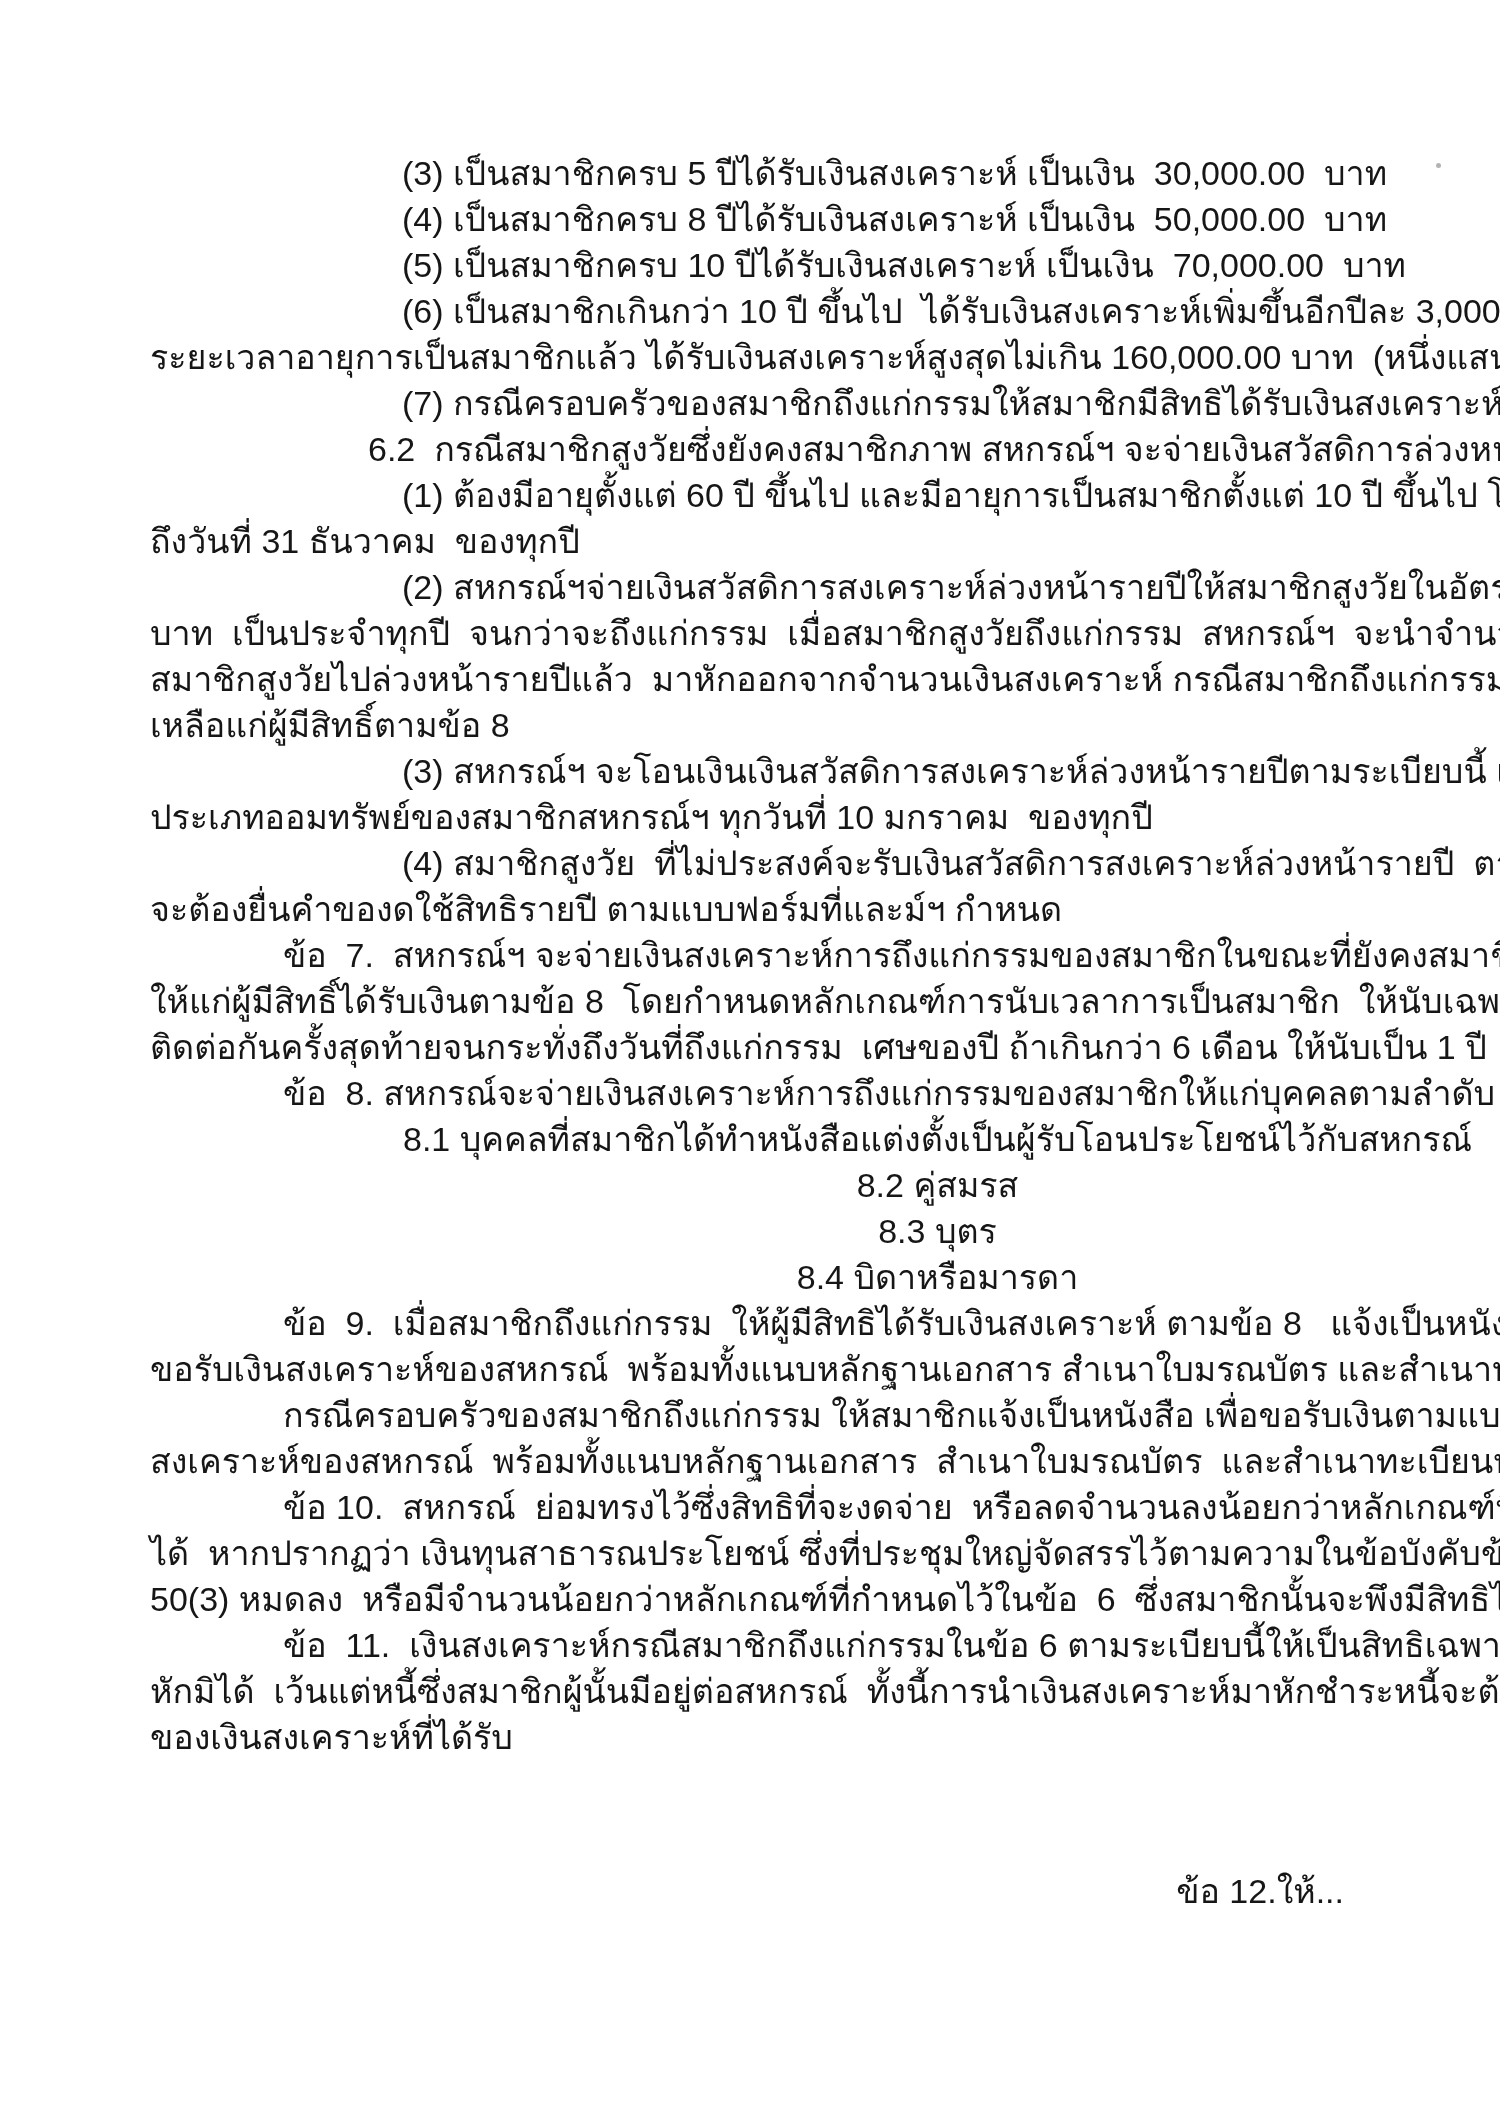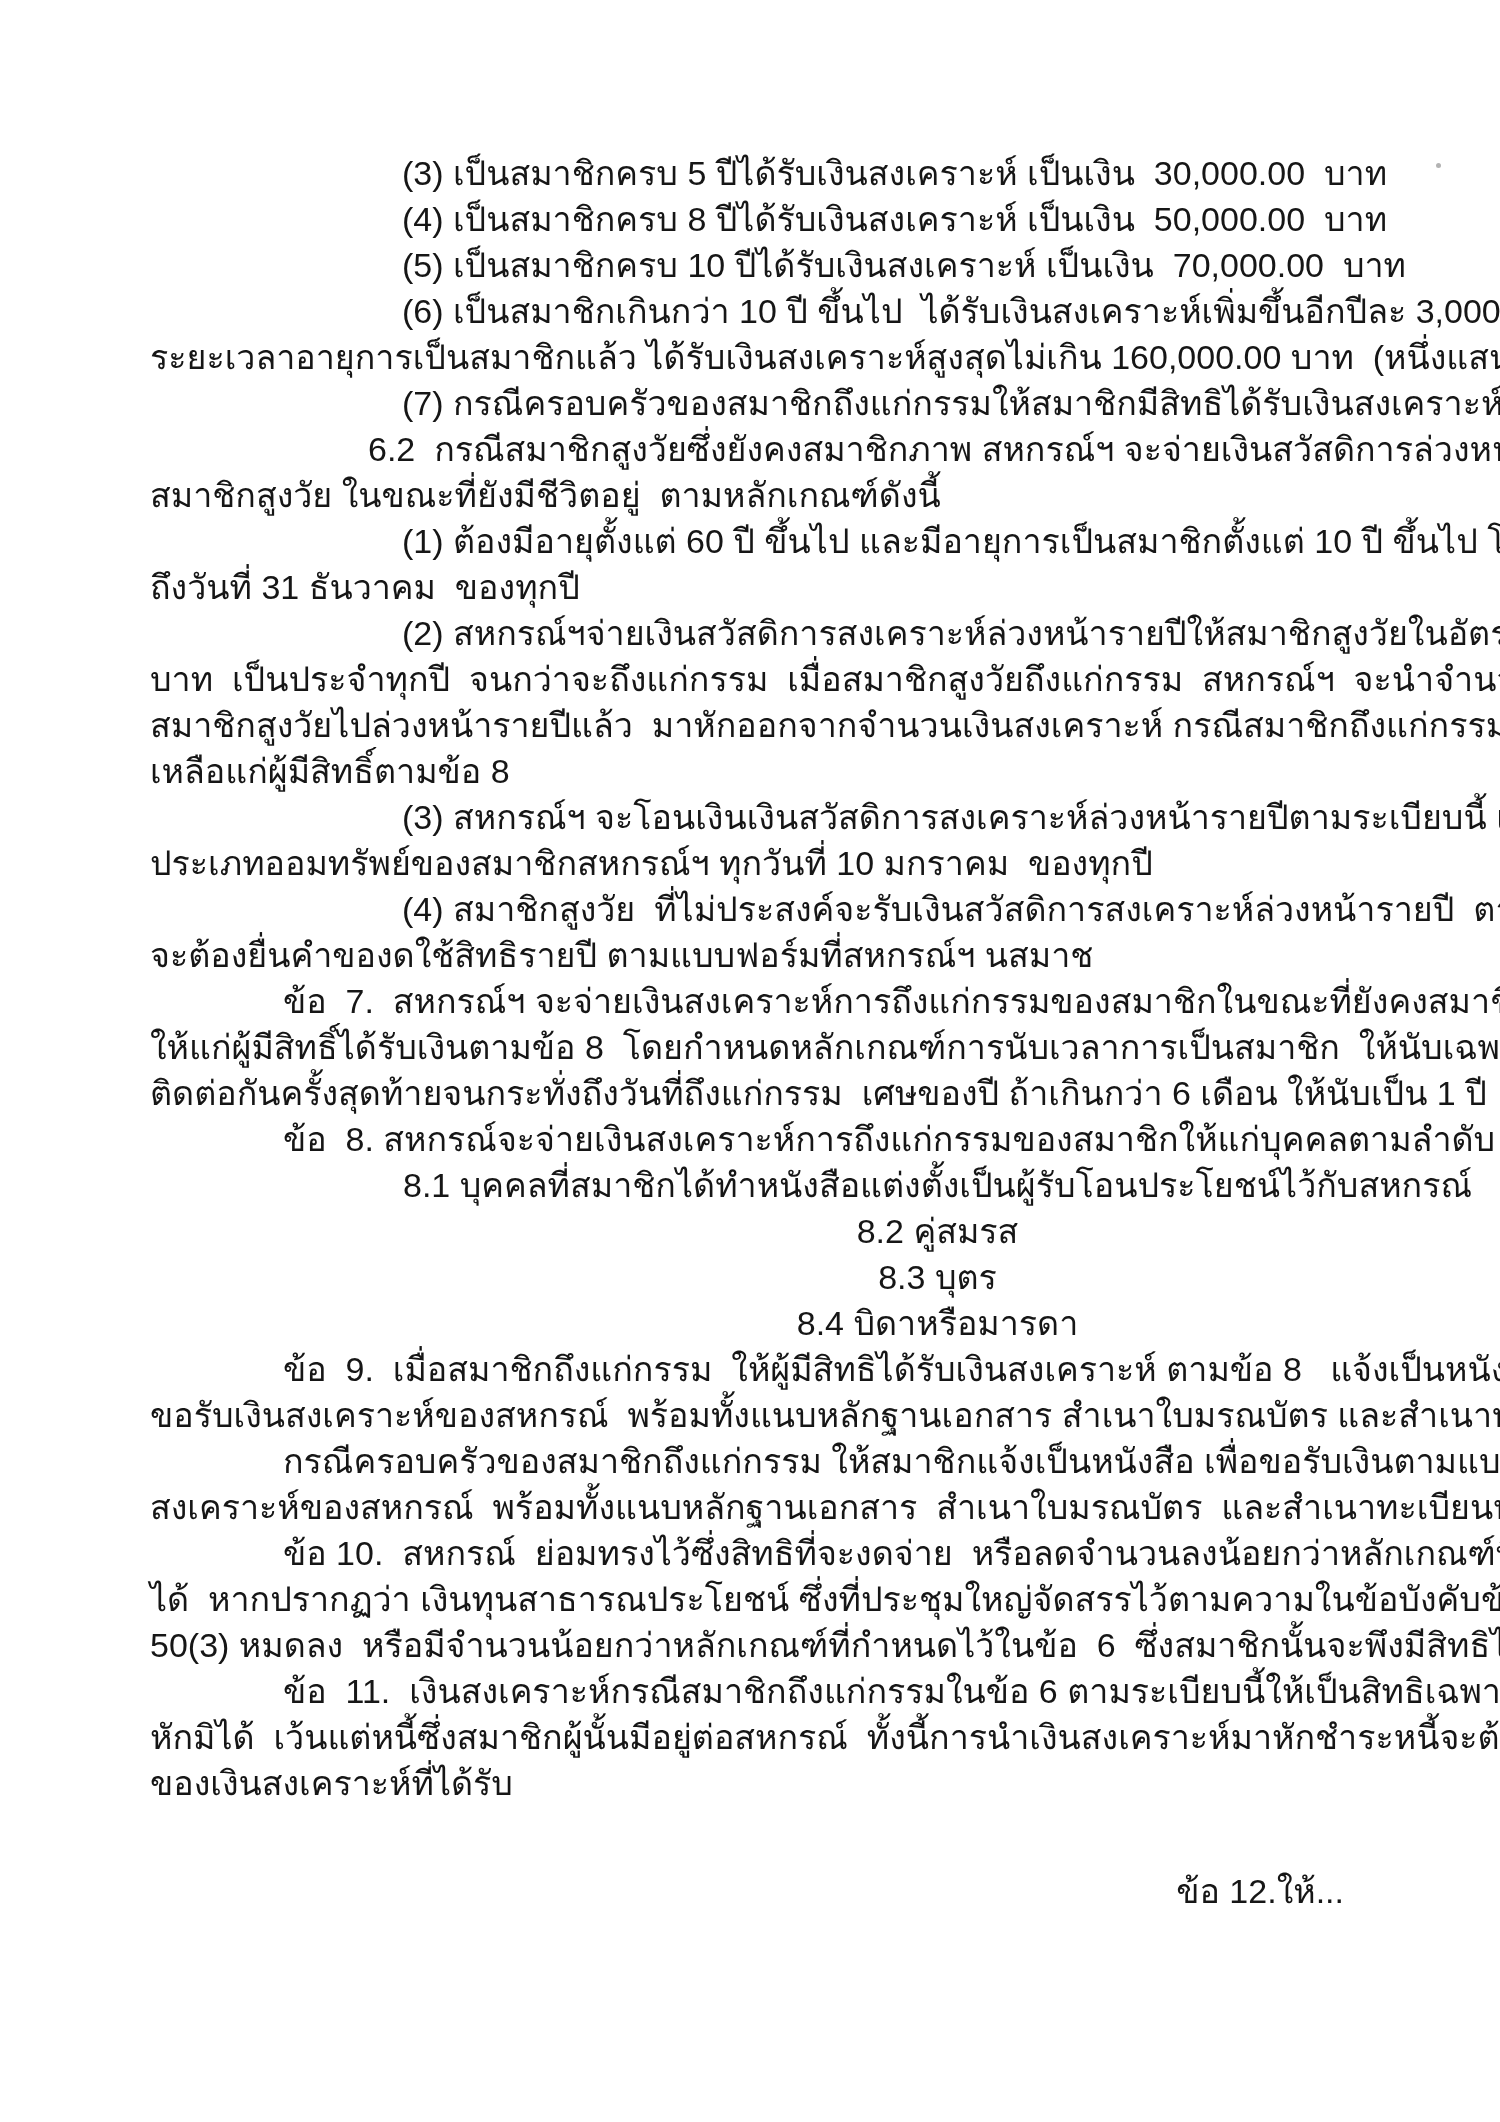--- a/index.html
+++ b/index.html
@@ -57,31 +57,30 @@
 
 <div class="page">
   <div class="lines" id="doc-lines">
       <div class="line item"><span class="col1">(3) เป็นสมาชิกครบ 5 ปี</span><span class="col2">ได้รับเงินสงเคราะห์ เป็นเงิน  30,000.00  บาท</span></div>
       <div class="line item"><span class="col1">(4) เป็นสมาชิกครบ 8 ปี</span><span class="col2">ได้รับเงินสงเคราะห์ เป็นเงิน  50,000.00  บาท</span></div>
       <div class="line item"><span class="col1">(5) เป็นสมาชิกครบ 10 ปี</span><span class="col2">ได้รับเงินสงเคราะห์ เป็นเงิน  70,000.00  บาท</span></div>
       <div class="line item">(6) เป็นสมาชิกเกินกว่า 10 ปี ขึ้นไป  ได้รับเงินสงเคราะห์เพิ่มขึ้นอีกปีละ 3,000.00 บาท แต่เมื่อรวม</div>
       <div class="line flush">ระยะเวลาอายุการเป็นสมาชิกแล้ว ได้รับเงินสงเคราะห์สูงสุดไม่เกิน 160,000.00 บาท  (หนึ่งแสนหกหมื่นบาทถ้วน)</div>
       <div class="line item">(7) กรณีครอบครัวของสมาชิกถึงแก่กรรมให้สมาชิกมีสิทธิได้รับเงินสงเคราะห์  ศพละ 1,000.00 บาท</div>
       <div class="line sub62">6.2  กรณีสมาชิกสูงวัยซึ่งยังคงสมาชิกภาพ สหกรณ์ฯ จะจ่ายเงินสวัสดิการล่วงหน้ารายปี  ให้</div>
-      <div class="line flush">สมาชิกสูงวัย ในขณะที่ยังมีชีวิตอยู่  ตามหลักเกณฑ์ดังนี้</div>
       <div class="line item">(1) ต้องมีอายุตั้งแต่ 60 ปี ขึ้นไป และมีอายุการเป็นสมาชิกตั้งแต่ 10 ปี ขึ้นไป โดยนับอายุสมาชิก</div>
       <div class="line flush">ถึงวันที่ 31 ธันวาคม  ของทุกปี</div>
       <div class="line item">(2) สหกรณ์ฯจ่ายเงินสวัสดิการสงเคราะห์ล่วงหน้ารายปีให้สมาชิกสูงวัยในอัตราปีละ 1,000.00</div>
       <div class="line flush">บาท  เป็นประจำทุกปี  จนกว่าจะถึงแก่กรรม  เมื่อสมาชิกสูงวัยถึงแก่กรรม  สหกรณ์ฯ  จะนำจำนวนเงินที่ได้จ่ายให้แก่</div>
       <div class="line flush">สมาชิกสูงวัยไปล่วงหน้ารายปีแล้ว  มาหักออกจากจำนวนเงินสงเคราะห์ กรณีสมาชิกถึงแก่กรรม  และจ่ายส่วนที่</div>
       <div class="line flush">เหลือแก่ผู้มีสิทธิ์ตามข้อ 8</div>
       <div class="line item">(3) สหกรณ์ฯ จะโอนเงินเงินสวัสดิการสงเคราะห์ล่วงหน้ารายปีตามระเบียบนี้ เข้าบัญชีเงินฝาก</div>
       <div class="line flush">ประเภทออมทรัพย์ของสมาชิกสหกรณ์ฯ ทุกวันที่ 10 มกราคม  ของทุกปี</div>
       <div class="line item">(4) สมาชิกสูงวัย  ที่ไม่ประสงค์จะรับเงินสวัสดิการสงเคราะห์ล่วงหน้ารายปี  ตามระเบียบนี้</div>
-      <div class="line flush">จะต้องยื่นคำของดใช้สิทธิรายปี ตามแบบฟอร์มที่สหกรณ์ฯ นสมาช</div>
+      <div class="line flush">จะต้องยื่นคำของดใช้สิทธิรายปี ตามแบบฟอร์มที่และม์ฯ กำหนด</div>
       <div class="line clause">ข้อ  7.  สหกรณ์ฯ จะจ่ายเงินสงเคราะห์การถึงแก่กรรมของสมาชิกในขณะที่ยังคงสมาชิกภาพ โดยจ่าย</div>
       <div class="line flush">ให้แก่ผู้มีสิทธิ์ได้รับเงินตามข้อ 8  โดยกำหนดหลักเกณฑ์การนับเวลาการเป็นสมาชิก  ให้นับเฉพาะเวลาที่เป็นสมาชิก</div>
       <div class="line flush">ติดต่อกันครั้งสุดท้ายจนกระทั่งถึงวันที่ถึงแก่กรรม  เศษของปี ถ้าเกินกว่า 6 เดือน ให้นับเป็น 1 ปี</div>
       <div class="line clause">ข้อ  8. สหกรณ์จะจ่ายเงินสงเคราะห์การถึงแก่กรรมของสมาชิกให้แก่บุคคลตามลำดับ  ดังต่อไปนี้</div>
       <div class="line sub8">8.1 บุคคลที่สมาชิกได้ทำหนังสือแต่งตั้งเป็นผู้รับโอนประโยชน์ไว้กับสหกรณ์</div>
       <div class="line sub8">8.2 คู่สมรส</div>
       <div class="line sub8">8.3 บุตร</div>
       <div class="line sub8">8.4 บิดาหรือมารดา</div>
       <div class="line clause">ข้อ  9.  เมื่อสมาชิกถึงแก่กรรม  ให้ผู้มีสิทธิได้รับเงินสงเคราะห์ ตามข้อ 8   แจ้งเป็นหนังสือเพื่อขอรับเงินตาม แบบ</div>
       <div class="line flush">ขอรับเงินสงเคราะห์ของสหกรณ์  พร้อมทั้งแนบหลักฐานเอกสาร สำเนาใบมรณบัตร และสำเนาทะเบียนบ้าน</div>

